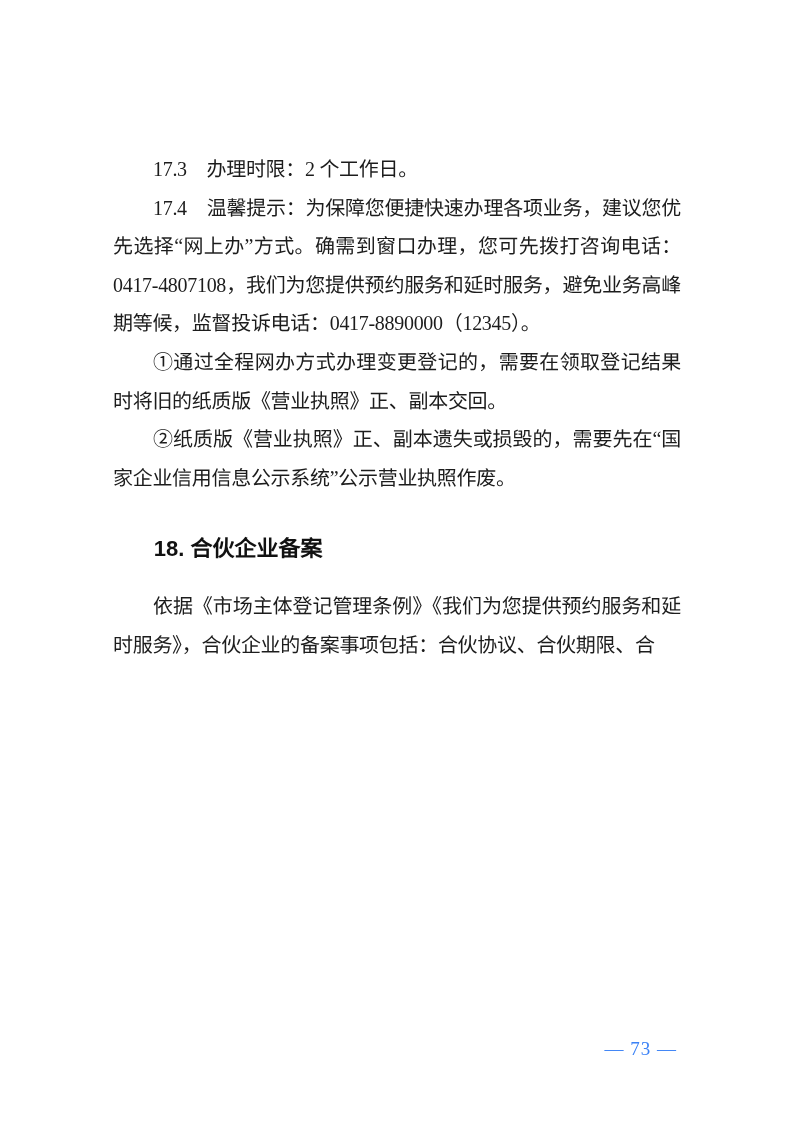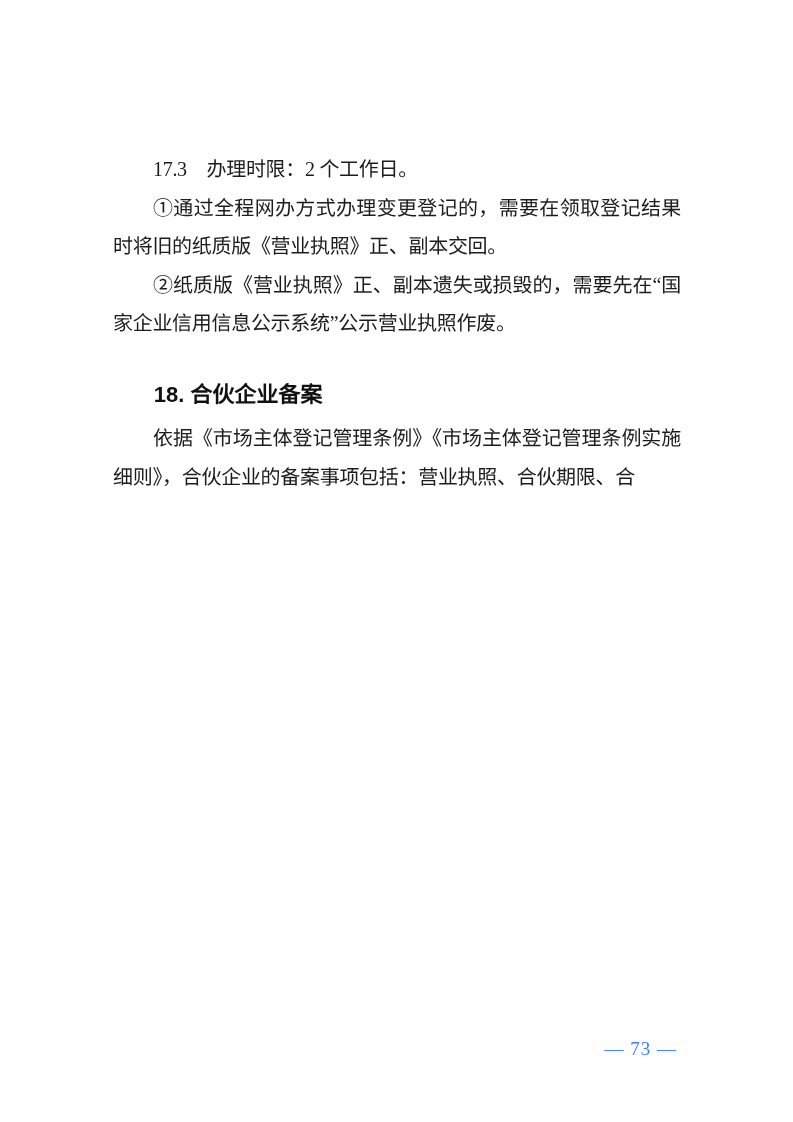--- a/index.html
+++ b/index.html
@@ -36,41 +36,42 @@
     text-indent: 2em;
     color: #1c1c1c;
   }
   .content p.heading {
     font-family: "Liberation Sans", "DejaVu Sans", sans-serif;
     font-weight: bold;
     font-size: 22px;
     line-height: 40px;
     text-indent: 1.85em;
     margin-top: 32px;
-    margin-bottom: 4px;
+    margin-bottom: 18px;
     color: #111111;
   }
   .page-footer {
     position: absolute;
     right: 116px;
     top: 1038px;
     font-family: "Liberation Serif", "DejaVu Serif", serif;
     font-size: 19px;
     color: #3b82f6;
     letter-spacing: 1px;
   }
 </style>
 </head>
 <body>
 
 <div class="page">
   <main class="content">
 
   <p class="body">17.3　办理时限：2 个工作日。</p>
+      <p class="body">17.4　温馨提示：为保障您便捷快速办理各项业务，建议您优先选择“网上办”方式。确需到窗口办理，您可先拨打咨询电话：0417-4807108，我们为您提供预约服务和延时服务，避免业务高峰期等候，监督投诉电话：0417-8890000（12345）。</p>
       <p class="body">①通过全程网办方式办理变更登记的，需要在领取登记结果时将旧的纸质版《营业执照》正、副本交回。</p>
       <p class="body">②纸质版《营业执照》正、副本遗失或损毁的，需要先在“国家企业信用信息公示系统”公示营业执照作废。</p>
       <p class="heading">18. 合伙企业备案</p>
-      <p class="body">依据《市场主体登记管理条例》《市场主体登记管理条例实施细则》，合伙企业的备案事项包括：营业执照、合伙期限、合</p>
+      <p class="body">依据《市场主体登记管理条例》《我们为您提供预约服务和延时服务》，合伙企业的备案事项包括：合伙协议、合伙期限、合</p>
     </main>
   <footer class="page-footer">
     <span>— 73 —</span>
   </footer>
 </div>
 
 </body></html>

